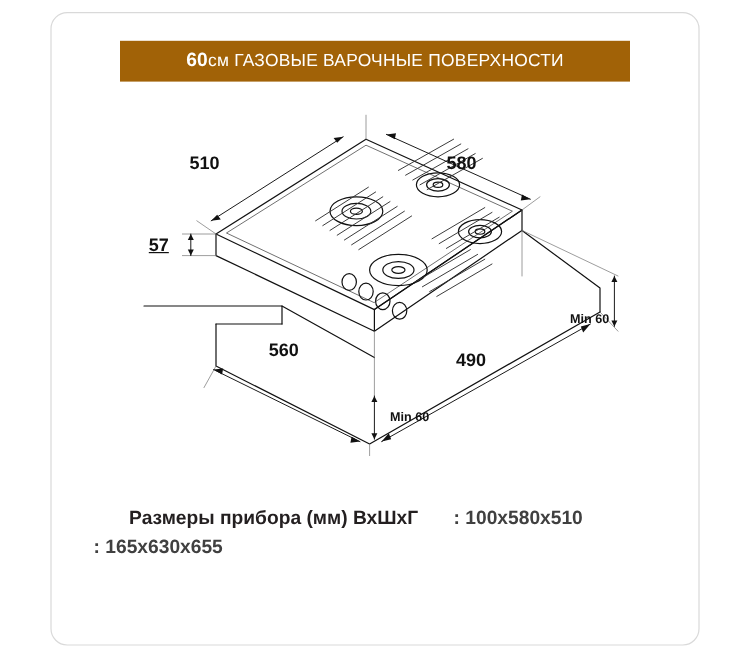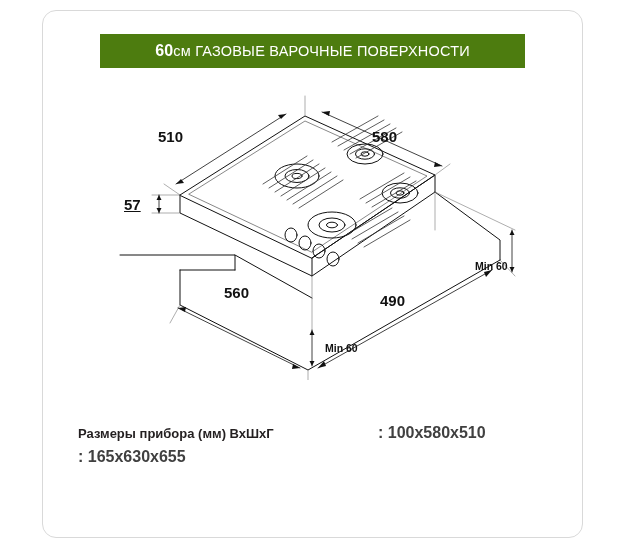--- a/index.html
+++ b/index.html
@@ -29,21 +29,21 @@
     border-radius: 14px;
     background: #ffffff;
     box-sizing: border-box;
   }
   .title-bar {
     position: absolute;
     left: 100px;
     top: 34px;
     width: 425px;
     height: 34px;
-    background: #4d7c0f;
+    background: #a16207;
     display: flex;
     align-items: center;
     justify-content: center;
     box-sizing: border-box;
   }
   .title-bar .title-text {
     color: #ffffff;
     font-size: 14.5px;
     letter-spacing: 0.2px;
     white-space: nowrap;
@@ -83,24 +83,25 @@
     top: 424px;
     width: 470px;
   }
   .spec-row {
     display: flex;
     align-items: baseline;
     height: 24px;
   }
   .spec-label {
     width: 300px;
-    font-size: 13px;
+    font-size: 16px;
     font-weight: bold;
     color: #231f20;
     white-space: nowrap;
+    text-align: center;
   }
   .spec-value {
     font-size: 16px;
     font-weight: bold;
     color: #404040;
     white-space: nowrap;
   }
 </style>
 </head>
 <body>

